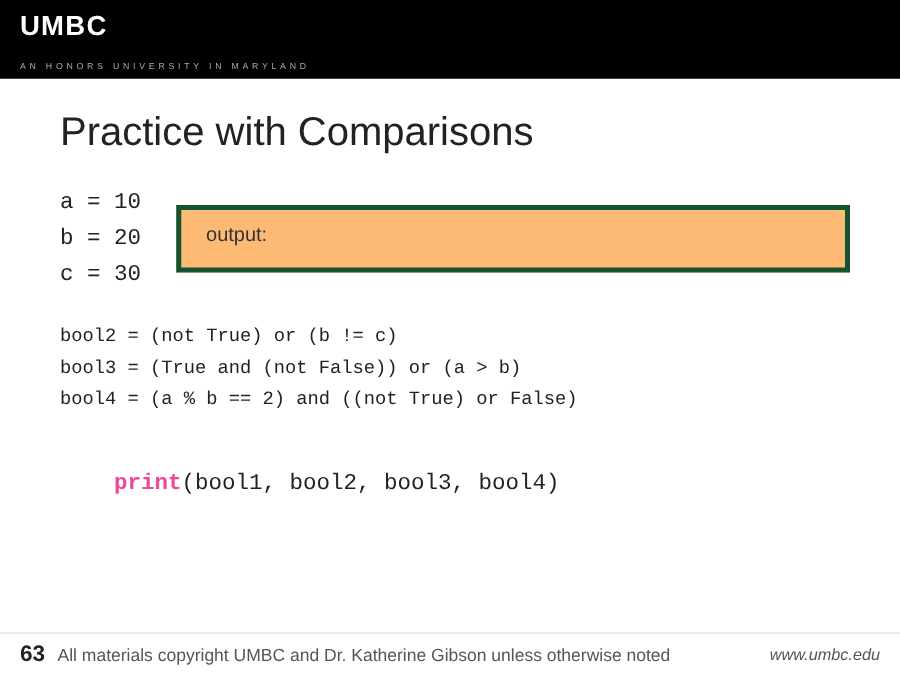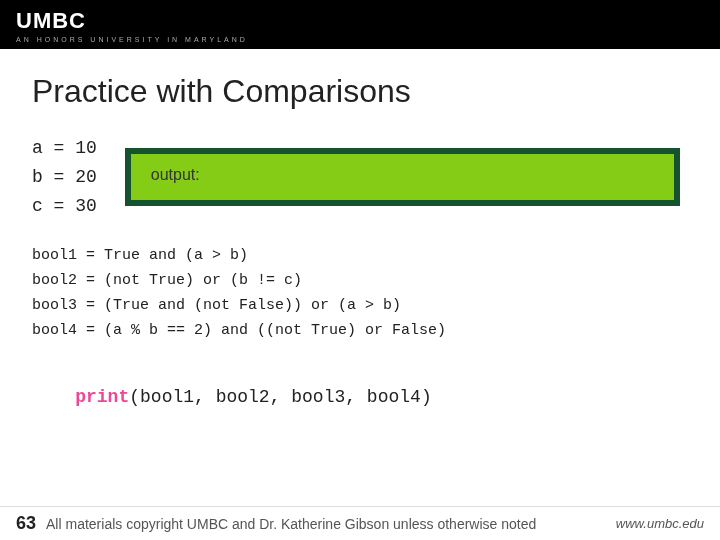--- a/index.html
+++ b/index.html
@@ -10,41 +10,41 @@
       background: #fff;
       overflow: hidden;
     }
 
     
     .header-bar {
       background: #000;
       padding: 8px 16px 6px 16px;
       display: flex;
       flex-direction: column;
-      gap: 1px;
+      gap: 15px;
     }
     .umbc-logo-text {
       color: #fff;
       font-size: 22px;
       font-weight: 900;
       font-family: Arial Black, Arial, sans-serif;
       letter-spacing: 1px;
     }
     .umbc-subtitle {
       color: #aaa;
       font-size: 7px;
       letter-spacing: 3px;
       font-family: Arial, sans-serif;
       text-transform: uppercase;
       margin-top: 1px;
     }
 
     
     .main-content {
-      padding: 24px 40px 16px 32px;
+      padding: 24px 40px 16px 48px;
     }
 
     
     .page-title {
       font-size: 32px;
       font-weight: normal;
       color: #222;
       margin-bottom: 24px;
       font-family: Arial, sans-serif;
     }
@@ -59,22 +59,22 @@
 
     .variables-block {
       font-family: 'Courier New', Courier, monospace;
       font-size: 18px;
       color: #222;
       line-height: 1.6;
       white-space: pre;
     }
 
     .output-box {
-      border: 6px solid #14532d;
-      background: #84cc16;
+      border: 4px solid #14532d;
+      background: #fdba74;
       padding: 12px 20px;
       flex: 1;
     }
     .output-label {
       font-family: Arial, sans-serif;
       font-size: 16px;
       color: #333;
       margin-bottom: 4px;
     }
     .output-value {
@@ -153,21 +153,21 @@
   <div class="top-section">
     <div class="variables-block"><span>a = 10</span>
 <span>b = 20</span>
 <span>c = 30</span></div>
 
     <div class="output-box">
       <div class="output-label">output:</div>
     </div>
   </div>
 
-  <div class="code-block" id="code-block"><div>bool1 = True and (a &gt; b)</div><div>bool2 = (not True) or (b != c)</div><div>bool3 = (True and (not False)) or (a &gt; b)</div><div>bool4 = (a % b == 2) and ((not True) or False)</div></div>
+  <div class="code-block" id="code-block"><div>bool2 = (not True) or (b != c)</div><div>bool3 = (True and (not False)) or (a &gt; b)</div><div>bool4 = (a % b == 2) and ((not True) or False)</div></div>
 
   <div class="print-block">
     <span class="kw-print">print</span><span>(bool1, bool2, bool3, bool4)</span>
   </div>
 
 </div>
 
 <div class="footer">
   <div class="footer-left">
     <span class="slide-number">63</span>

